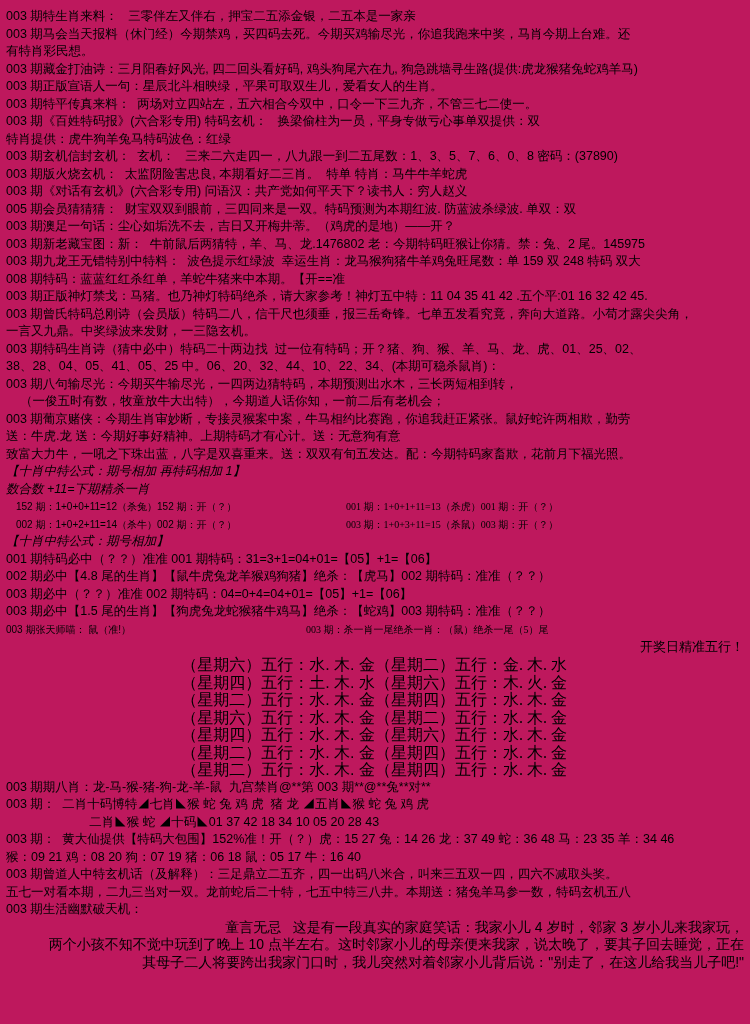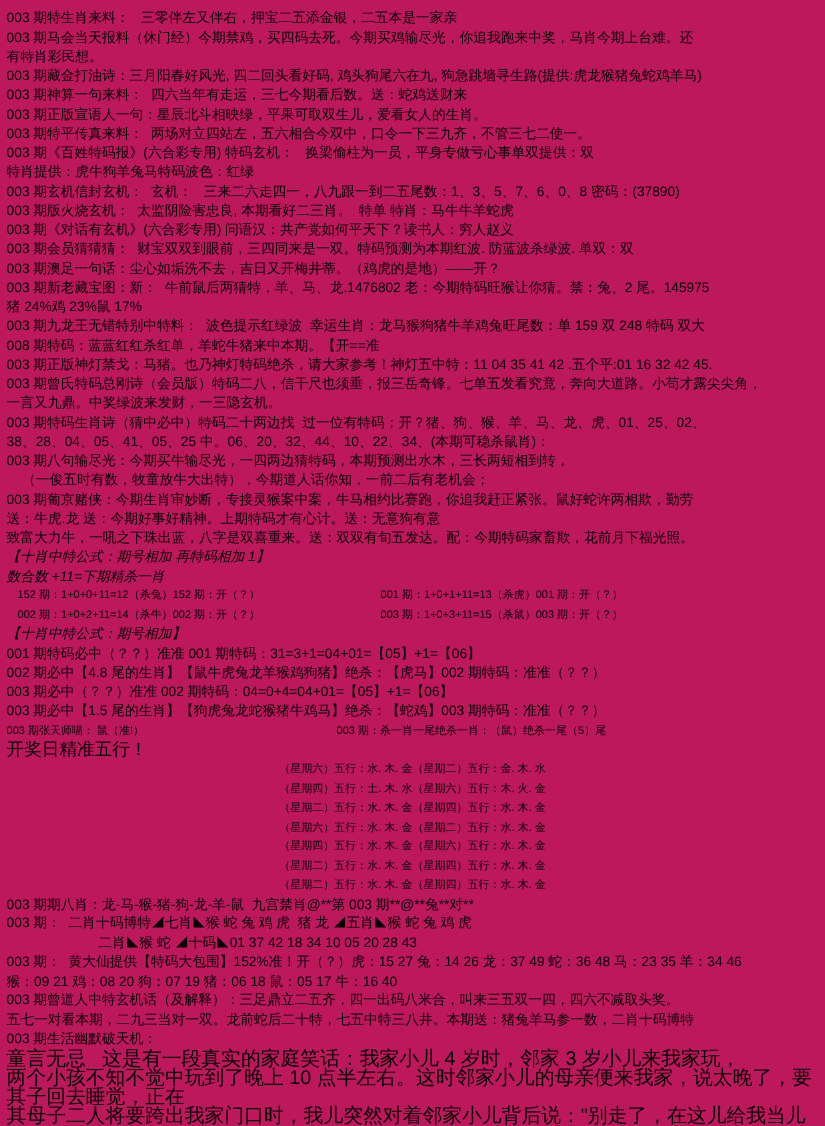--- a/index.html
+++ b/index.html
@@ -31,84 +31,84 @@
   .indent {
     padding-left: 14px;
   }
   
   .wk-table {
     width: 100%;
     border-collapse: collapse;
     margin: 0 auto;
   }
   .wk-table td {
-    font-size: 10px;
+    font-size: 16px;
     line-height: 17.5px;
     padding: 0;
     white-space: nowrap;
   }
   .wk-left {
     text-align: right;
     padding-right: 0px;
     width: 50%;
   }
   .wk-right {
     text-align: left;
     padding-left: 120px;
     width: 50%;
+    font-family: Liberation Serif, serif;
   }
   .formula-head {
     font-size: 12.5px;
     line-height: 17.5px;
     font-style: italic;
   }
   .two-col {
     display: flex;
     font-size: 10px;
     line-height: 17.5px;
   }
   .two-col > div {
     flex: 0 0 auto;
   }
   .col-a { width: 330px; padding-left: 10px; }
-  .col-b { width: 380px; }
+  .col-b { width: 380px; font-family: Liberation Serif, serif; }
   .center-title {
-    text-align: left;
-    font-size: 16px;
+    text-align: right;
+    font-size: 13px;
     line-height: 18px;
     font-family: Liberation Serif, serif;
   }
   .story {
-    font-size: 18px;
+    font-size: 14px;
     line-height: 17.5px;
     white-space: pre-wrap;
+    text-align: right;
   }
 </style>
 </head>
 <body>
 
 <div class="page">
 
   <div>
     <div class="line">003 期特生肖来料：   三零伴左又伴右，押宝二五添金银，二五本是一家亲</div>
     <div class="line">003 期马会当天报料（休门经）今期禁鸡，买四码去死。今期买鸡输尽光，你追我跑来中奖，马肖今期上台难。还</div>
     <div class="line">有特肖彩民想。</div>
     <div class="line">003 期藏金打油诗：三月阳春好风光, 四二回头看好码, 鸡头狗尾六在九, 狗急跳墙寻生路(提供:虎龙猴猪兔蛇鸡羊马)</div>
-    <div class="line">003 期神算一句来料：  四六当年有走运，三七今期看后数。送：蛇鸡送财来</div>
     <div class="line">003 期正版宣语人一句：星辰北斗相映绿，平果可取双生儿，爱看女人的生肖。</div>
     <div class="line">003 期特平传真来料：  两场对立四站左，五六相合今双中，口令一下三九齐，不管三七二使一。</div>
     <div class="line">003 期《百姓特码报》(六合彩专用) 特码玄机：   换梁偷柱为一员，平身专做亏心事单双提供：双</div>
     <div class="line">特肖提供：虎牛狗羊兔马特码波色：红绿</div>
     <div class="line">003 期玄机信封玄机：  玄机：   三来二六走四一，八九跟一到二五尾数：1、3、5、7、6、0、8 密码：(37890)</div>
     <div class="line">003 期版火烧玄机：  太监阴险害忠良, 本期看好二三肖。  特单 特肖：马牛牛羊蛇虎</div>
     <div class="line">003 期《对话有玄机》(六合彩专用) 问语汉：共产党如何平天下？读书人：穷人赵义</div>
-    <div class="line">003 期会员猜猜猜：  财宝双双到眼前，三四同来是一双。特码预测为本期红波. 防蓝波杀绿波. 单双：双</div>
+    <div class="line">005 期会员猜猜猜：  财宝双双到眼前，三四同来是一双。特码预测为本期红波. 防蓝波杀绿波. 单双：双</div>
     <div class="line">003 期澳足一句话：尘心如垢洗不去，吉日又开梅井蒂。（鸡虎的是地）——开？</div>
     <div class="line">003 期新老藏宝图：新：  牛前鼠后两猜特，羊、马、龙.1476802 老：今期特码旺猴让你猜。禁：兔、2 尾。145975</div>
-    <div class="line">猪 24%鸡 23%鼠 17%</div>
     <div class="line">003 期九龙王无错特别中特料：  波色提示红绿波  幸运生肖：龙马猴狗猪牛羊鸡兔旺尾数：单 159 双 248 特码 双大</div>
     <div class="line">008 期特码：蓝蓝红红杀红单，羊蛇牛猪来中本期。【开==准</div>
     <div class="line">003 期正版神灯禁戈：马猪。也乃神灯特码绝杀，请大家参考！神灯五中特：11 04 35 41 42 .五个平:01 16 32 42 45.</div>
     <div class="line">003 期曾氏特码总刚诗（会员版）特码二八，信干尺也须垂，报三岳奇锋。七单五发看究竟，奔向大道路。小苟才露尖尖角，</div>
     <div class="line">一言又九鼎。中奖绿波来发财，一三隐玄机。</div>
     <div class="line">003 期特码生肖诗（猜中必中）特码二十两边找  过一位有特码；开？猪、狗、猴、羊、马、龙、虎、01、25、02、</div>
     <div class="line">38、28、04、05、41、05、25 中。06、20、32、44、10、22、34、(本期可稳杀鼠肖)：</div>
     <div class="line">003 期八句输尽光：今期买牛输尽光，一四两边猜特码，本期预测出水木，三长两短相到转，</div>
     <div class="line indent">（一俊五时有数，牧童放牛大出特），今期道人话你知，一前二后有老机会；</div>
     <div class="line">003 期葡京赌侠：今期生肖审妙断，专接灵猴案中案，牛马相约比赛跑，你追我赶正紧张。鼠好蛇许两相欺，勤劳</div>
@@ -177,21 +177,21 @@
   </tbody>
     </table>
 
   <div>
     <div class="line">003 期期八肖：龙-马-猴-猪-狗-龙-羊-鼠  九宫禁肖@**第 003 期**@**兔**对**</div>
     <div class="line">003 期：  二肖十码博特◢七肖◣猴 蛇 兔 鸡 虎  猪 龙 ◢五肖◣猴 蛇 兔 鸡 虎</div>
     <div class="line">                        二肖◣猴 蛇 ◢十码◣01 37 42 18 34 10 05 20 28 43</div>
     <div class="line">003 期：  黄大仙提供【特码大包围】152%准！开（？）虎：15 27 兔：14 26 龙：37 49 蛇：36 48 马：23 35 羊：34 46</div>
     <div class="line">猴：09 21 鸡：08 20 狗：07 19 猪：06 18 鼠：05 17 牛：16 40</div>
     <div class="line">003 期曾道人中特玄机话（及解释）：三足鼎立二五齐，四一出码八米合，叫来三五双一四，四六不减取头奖。</div>
-    <div class="line">五七一对看本期，二九三当对一双。龙前蛇后二十特，七五中特三八井。本期送：猪兔羊马参一数，二肖十码博特</div>
+    <div class="line">五七一对看本期，二九三当对一双。龙前蛇后二十特，七五中特三八井。本期送：猪兔羊马参一数，特码玄机五八</div>
   </div>
 
   <div>
     <div class="line">003 期生活幽默破天机：</div>
     <div class="story">童言无忌   这是有一段真实的家庭笑话：我家小儿 4 岁时，邻家 3 岁小儿来我家玩，
 两个小孩不知不觉中玩到了晚上 10 点半左右。这时邻家小儿的母亲便来我家，说太晚了，要其子回去睡觉，正在
 其母子二人将要跨出我家门口时，我儿突然对着邻家小儿背后说："别走了，在这儿给我当儿子吧!"</div>
   </div>
 
 </div>

